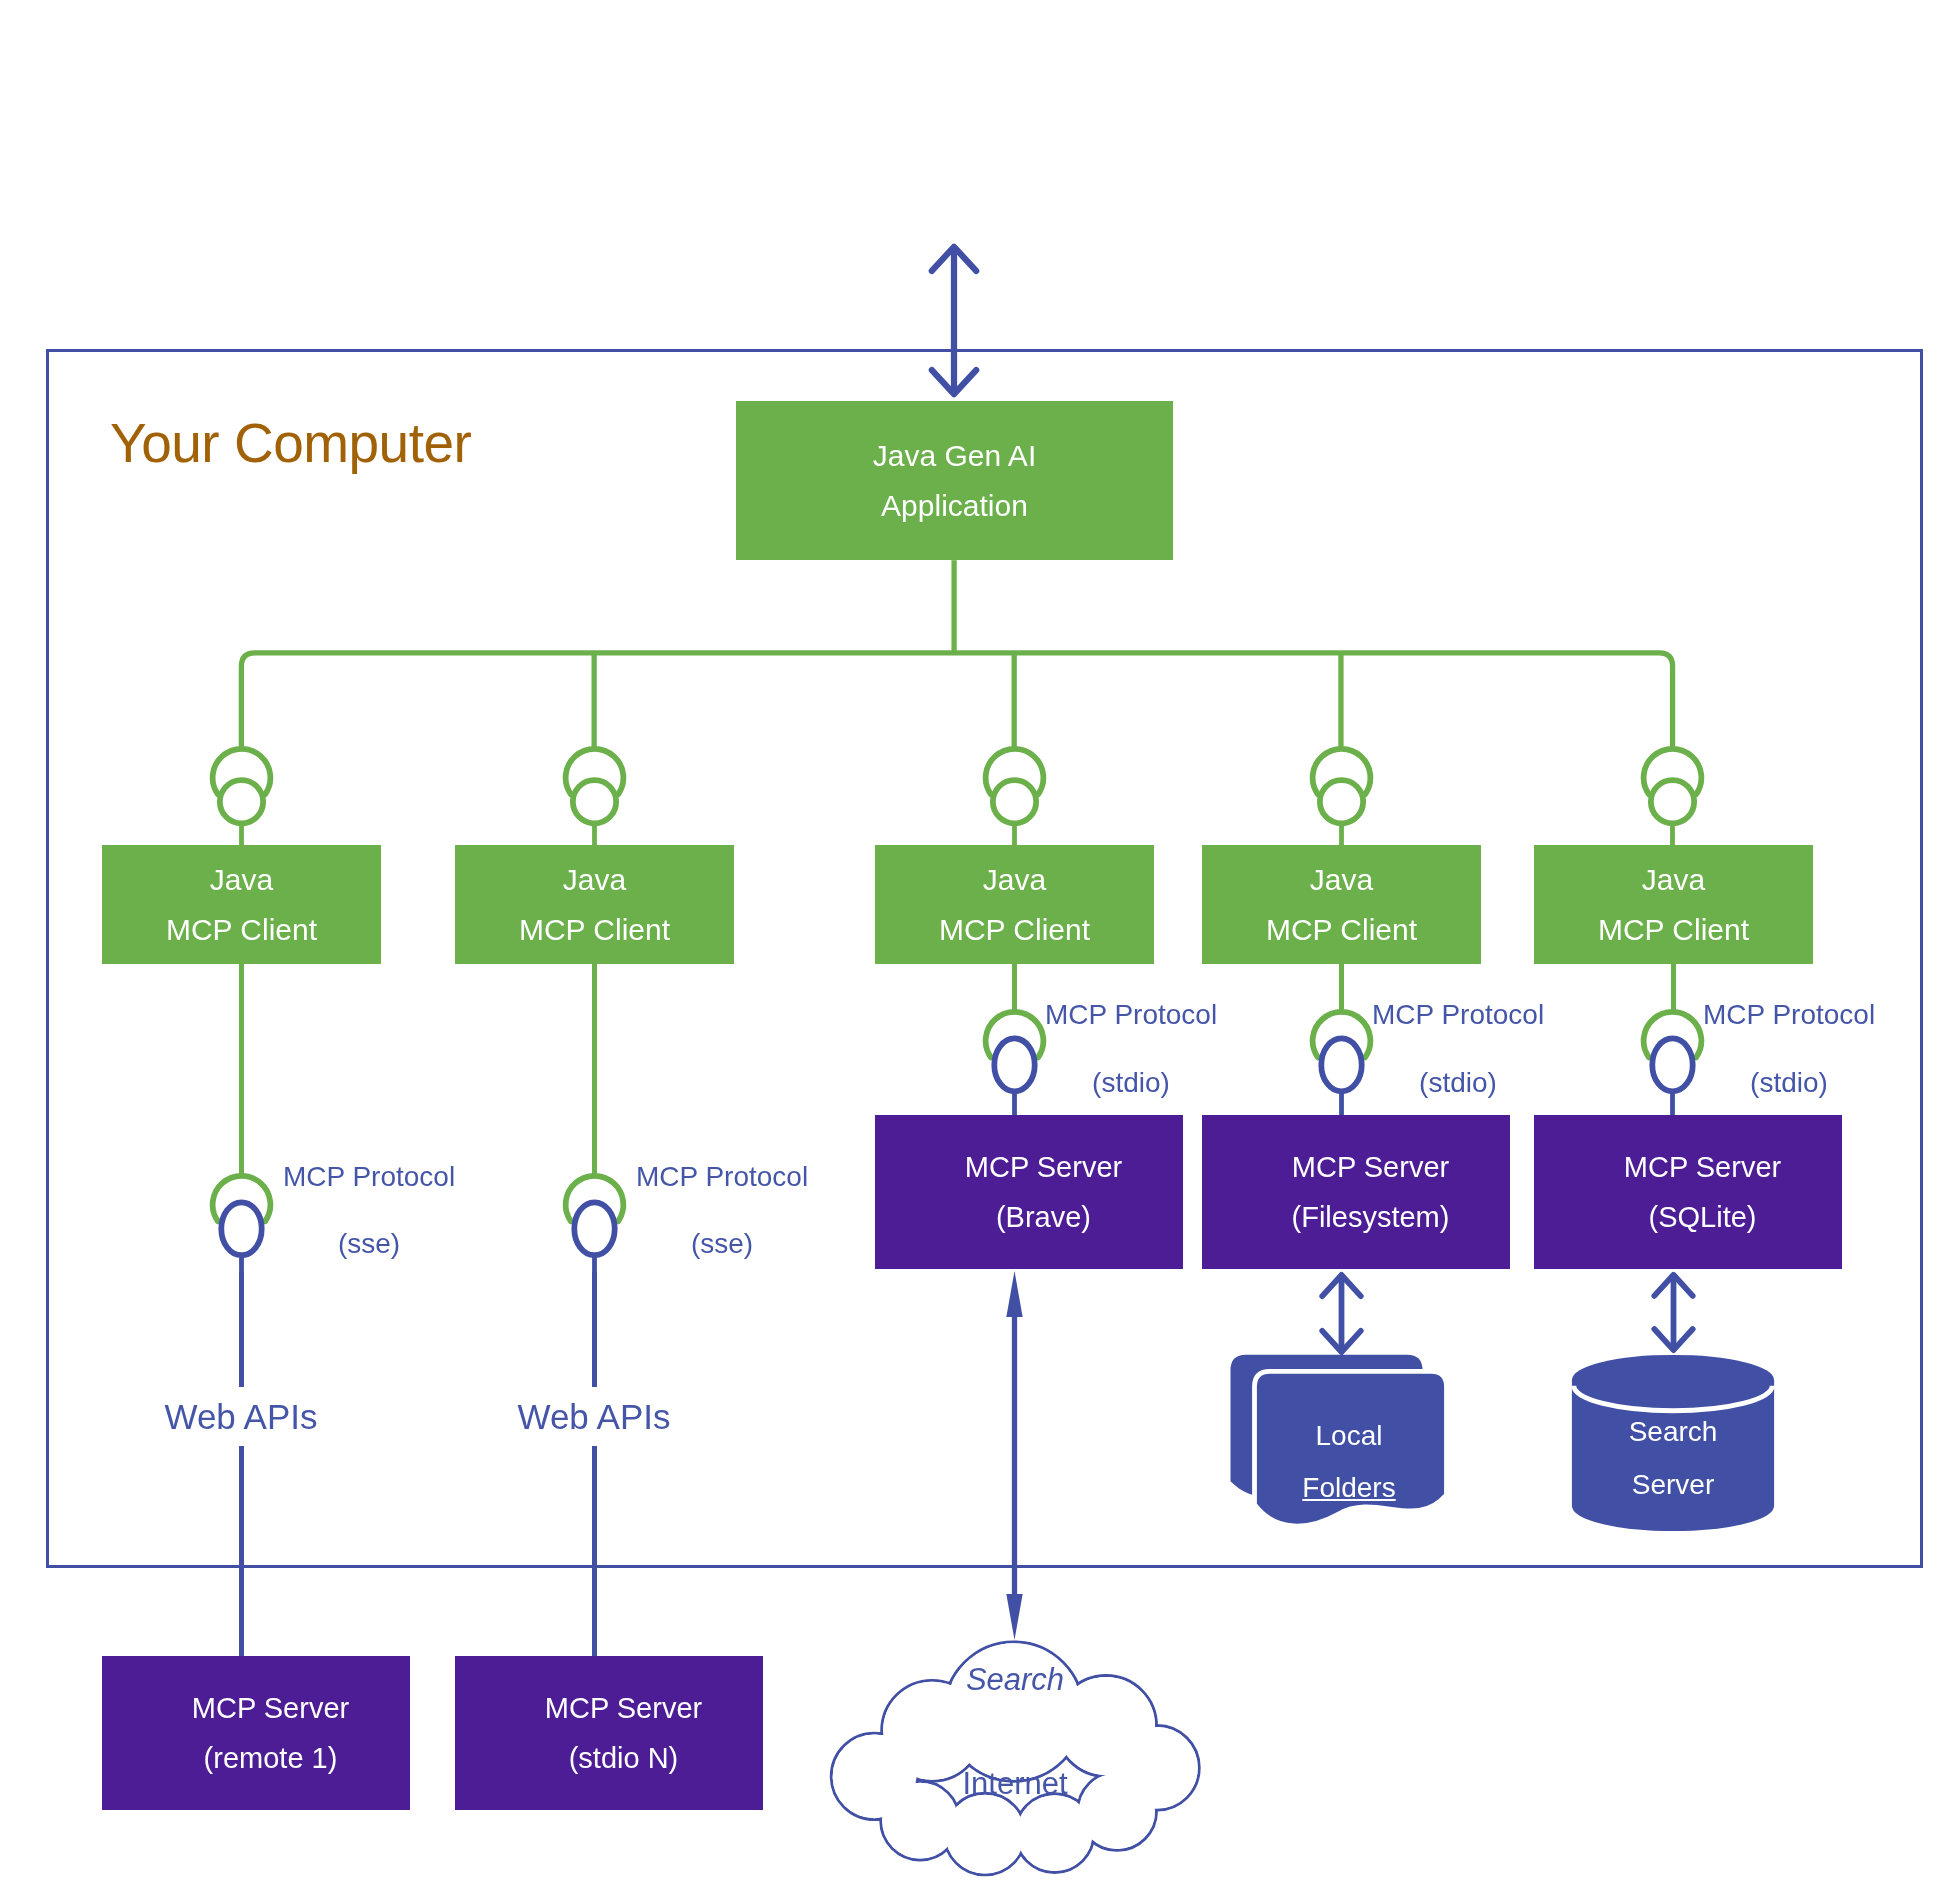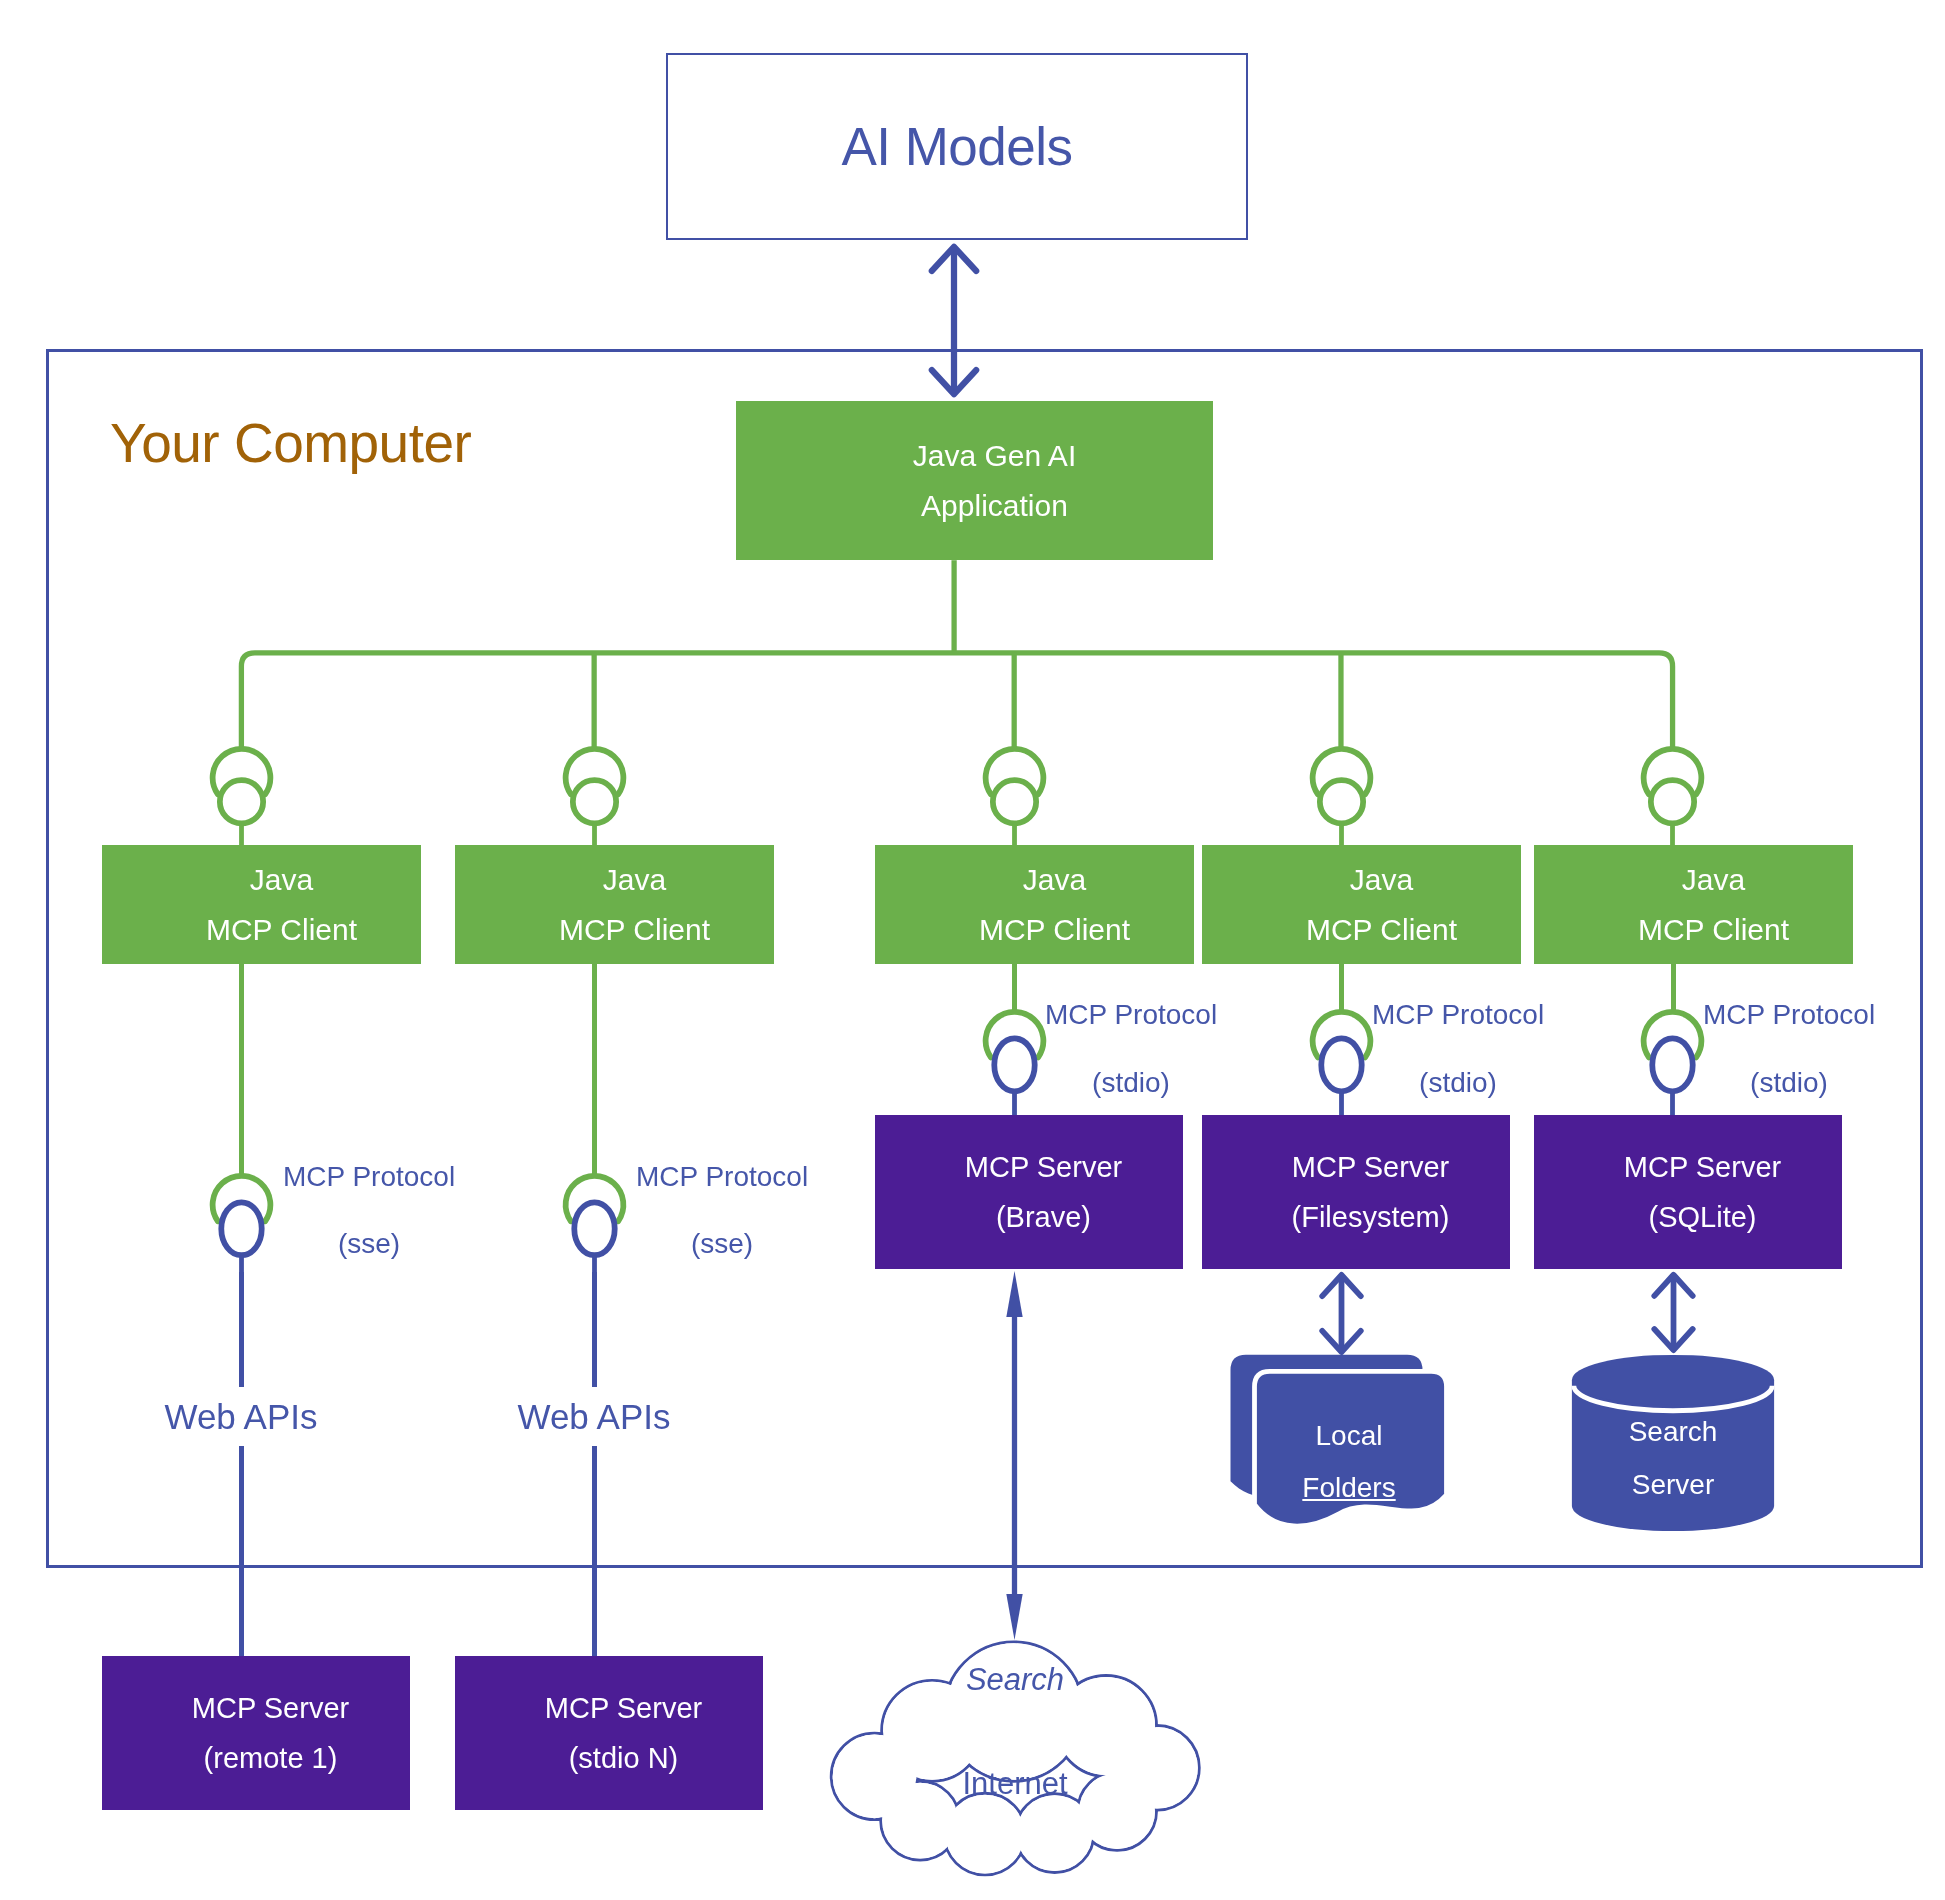--- a/index.html
+++ b/index.html
@@ -2,44 +2,41 @@
 <html style="font-size:7.7px"><head>
 <meta charset="utf-8">
 <style>
   html,body{margin:0;padding:0;background:#fff;}
   body{font-family:"Liberation Sans", sans-serif;}
   #diagram{position:relative;width:1946px;height:1900px;background:#fff;overflow:hidden;}
   .abs{position:absolute;}
   .box{position:absolute;display:flex;flex-direction:column;align-items:center;justify-content:center;
        text-align:center;color:#ffffff;}
   .box .ln{display:block;white-space:nowrap;}
-  .green-bg{background:#6bb04b;padding-left:40px;}
+  .green-bg{background:#6bb04b;}
   .blue-bg{background:#4c1d95;padding-left:29px;}
   .outline-box{position:absolute;border:2.9px solid #4150a5;background:#ffffff;box-sizing:border-box;}
   .vline{position:absolute;width:4.8px;}
   .green-l{background:#6bb04b;}
   .blue-l{background:#4150a5;}
   .lbl{position:absolute;transform:translate(-50%,-50%);color:#4556a9;white-space:nowrap;}
   .fs-title{font-size:53px;letter-spacing:-0.5px;}
   .fs-proto{font-size:28px;}
   .fs-web{font-size:35px;}
   .fs-box{font-size:30px;line-height:50px;}
   .fs-srv{font-size:29px;line-height:50px;}
   .fs-shape{font-size:28px;}
   .fs-cloud{font-size:31px;}
   .shape-lbl{position:absolute;transform:translate(-50%,-50%);color:#ffffff;white-space:nowrap;}
 </style>
 </head>
 <body>
 
 <div id="diagram">
 
-  <div class="outline-box" style="left:666px;top:53px;width:582px;height:187px;display:flex;align-items:center;justify-content:center;">
-    <span class="fs-title" style="color:#4556a9;">AI Models</span>
-  </div>
 
   <svg class="abs" style="left:925px;top:241px;" width="58" height="159" viewBox="0 0 120 330">
     <line x1="60" y1="14" x2="60" y2="316" stroke="#4150a5" stroke-width="13"></line>
     <polyline points="14,62 60,12 106,62" fill="none" stroke="#4150a5" stroke-width="13" stroke-linecap="round" stroke-linejoin="round"></polyline>
     <polyline points="14,268 60,318 106,268" fill="none" stroke="#4150a5" stroke-width="13" stroke-linecap="round" stroke-linejoin="round"></polyline>
   </svg>
 
   <div class="outline-box" style="left:46px;top:349px;width:1877px;height:1219px;border-width:3.4px;background:transparent;"></div>
   <div class="abs fs-title" style="left:110px;top:411px;color:#a16207;font-size:55px;">Your Computer</div>
 

